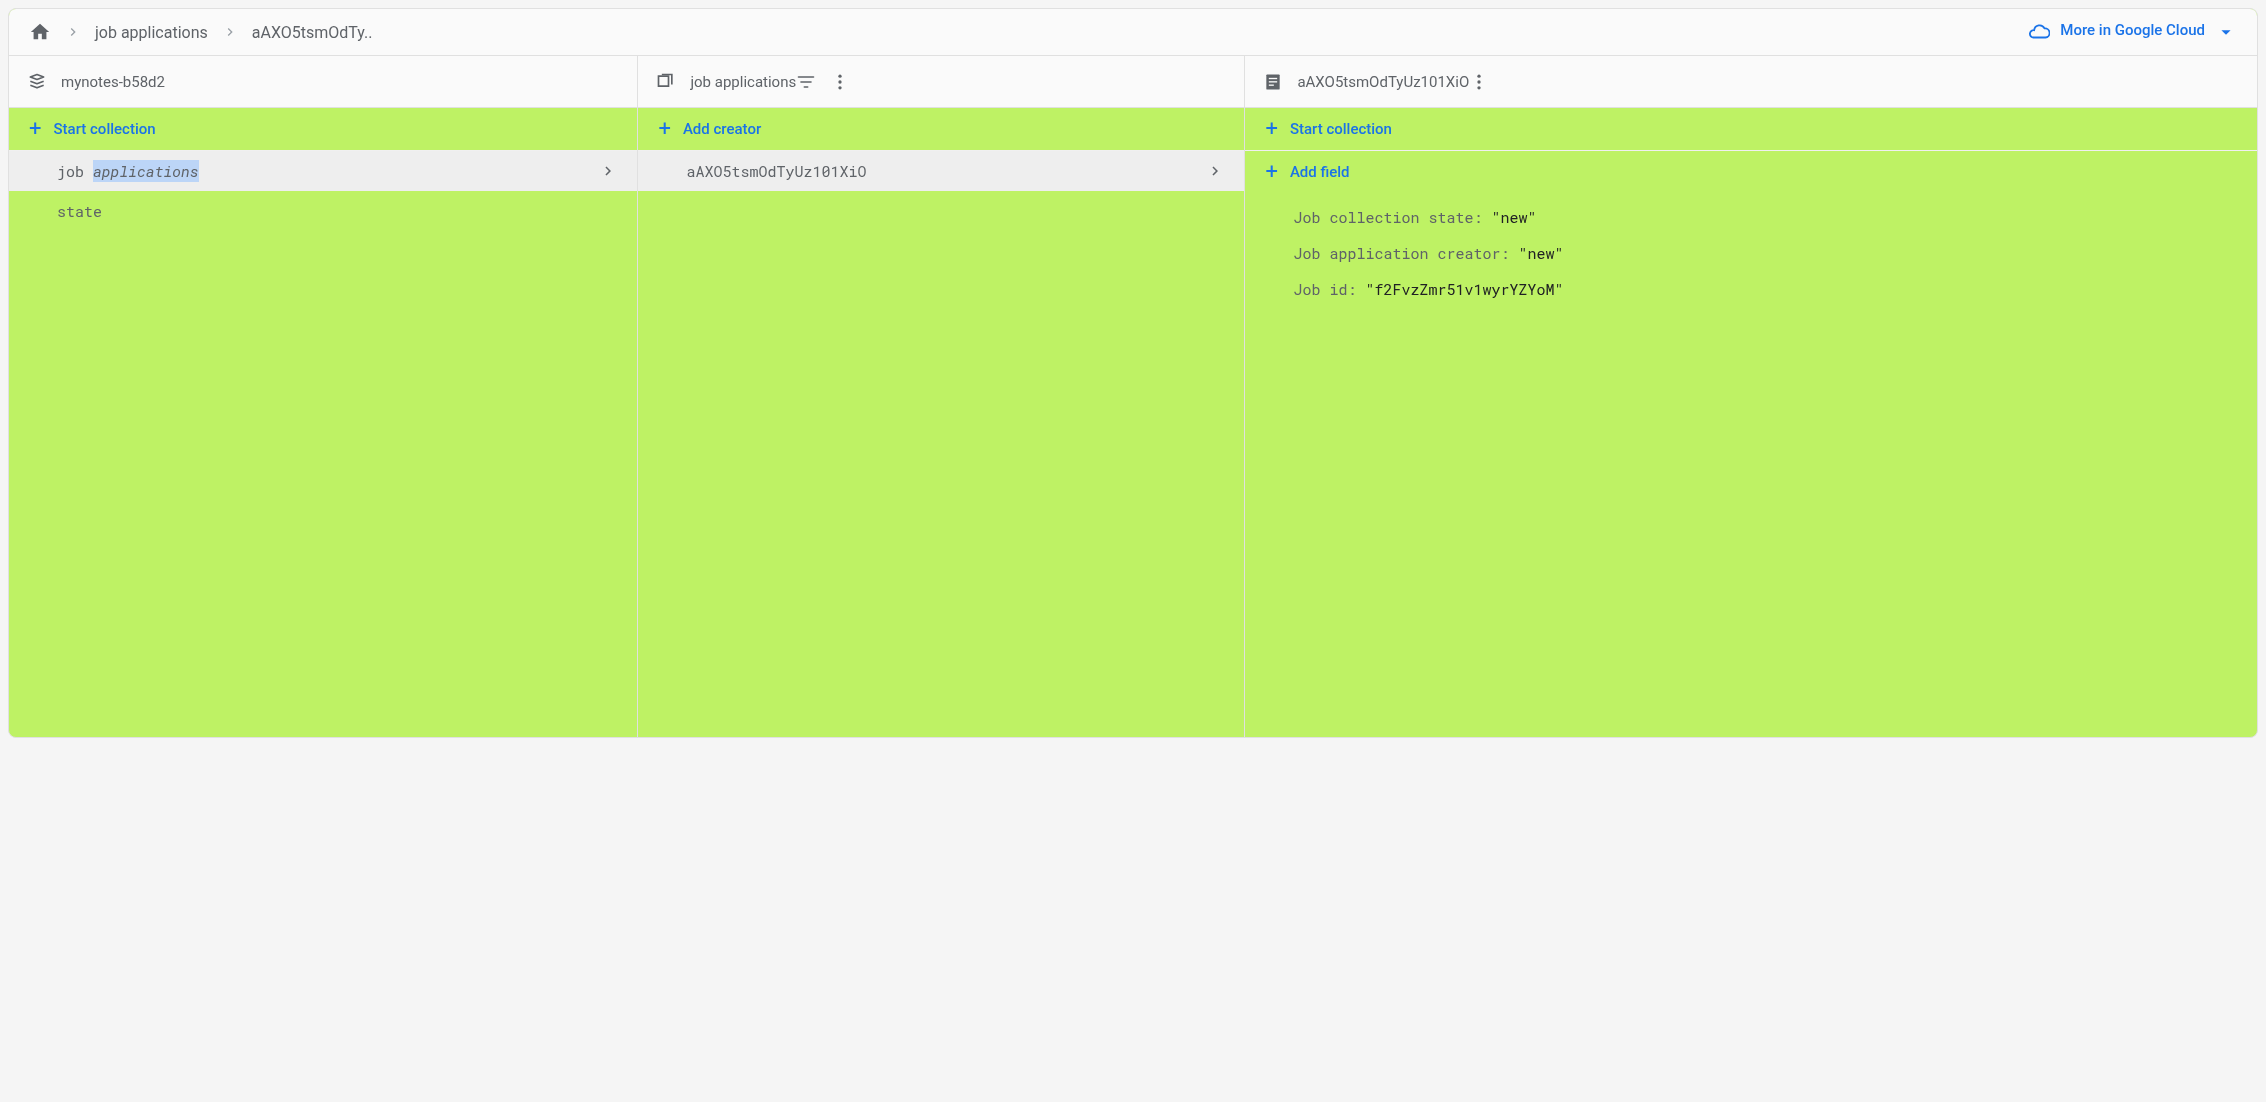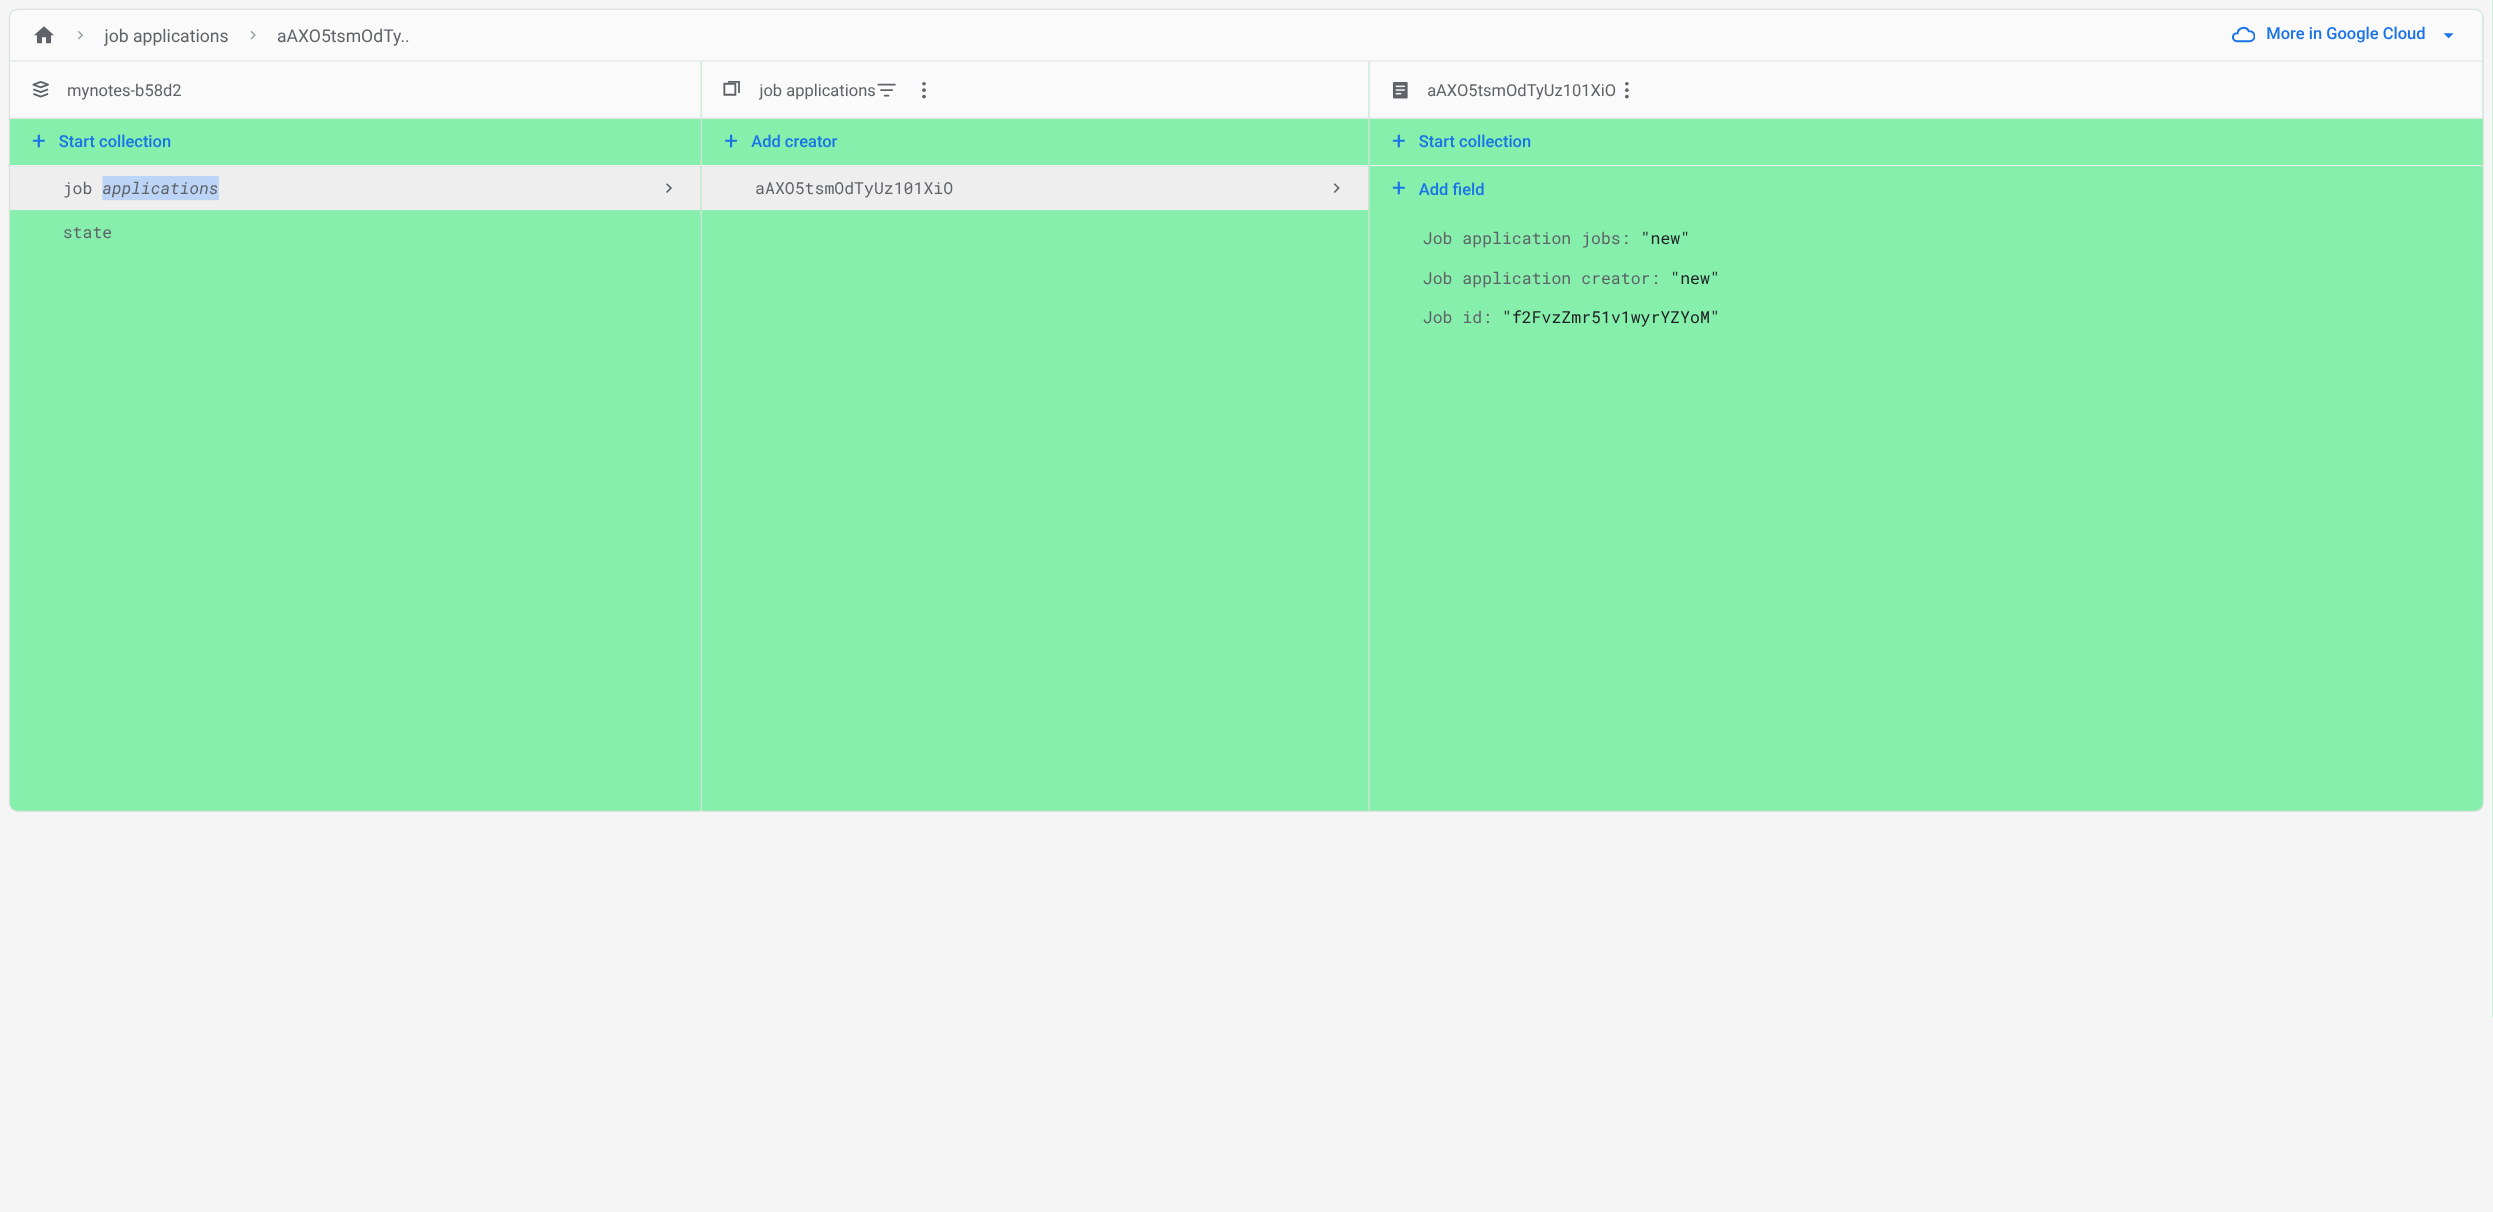--- a/index.html
+++ b/index.html
@@ -4,21 +4,21 @@
 <style>
   * { box-sizing: border-box; margin: 0; padding: 0; }
   body {
     font-family: Roboto, "Helvetica Neue", Arial, sans-serif;
     background: #f5f5f5;
     font-size: 14px;
     color: #202124;
     padding: 8px;
   }
   .panel {
-    background: #86efac;
+    background: #bef264;
     border: 1px solid #e0e0e0;
     border-radius: 8px;
     overflow: hidden;
     width: 100%;
     height: 730px;
     display: flex;
     flex-direction: column;
   }
   .breadcrumb-row {
     display: flex;
@@ -285,21 +285,21 @@
       <div class="action-row">
         <span class="plus">+</span>
         <span>Start collection</span>
       </div>
       <div class="action-row no-border">
         <span class="plus">+</span>
         <span>Add field</span>
       </div>
       <div class="fields">
         <div class="field-row">
-          <span class="fkey">Job application jobs</span><span class="fkey">: </span><span class="quote">"</span><span class="fval">new</span><span class="quote">"</span>
+          <span class="fkey">Job collection state</span><span class="fkey">: </span><span class="quote">"</span><span class="fval">new</span><span class="quote">"</span>
         </div>
         <div class="field-row">
           <span class="fkey">Job application creator</span><span class="fkey">: </span><span class="quote">"</span><span class="fval">new</span><span class="quote">"</span>
         </div>
         <div class="field-row">
           <span class="fkey">Job id</span><span class="fkey">: </span><span class="quote">"</span><span class="fval">f2FvzZmr51v1wyrYZYoM</span><span class="quote">"</span>
         </div>
       </div>
     </div>
 

